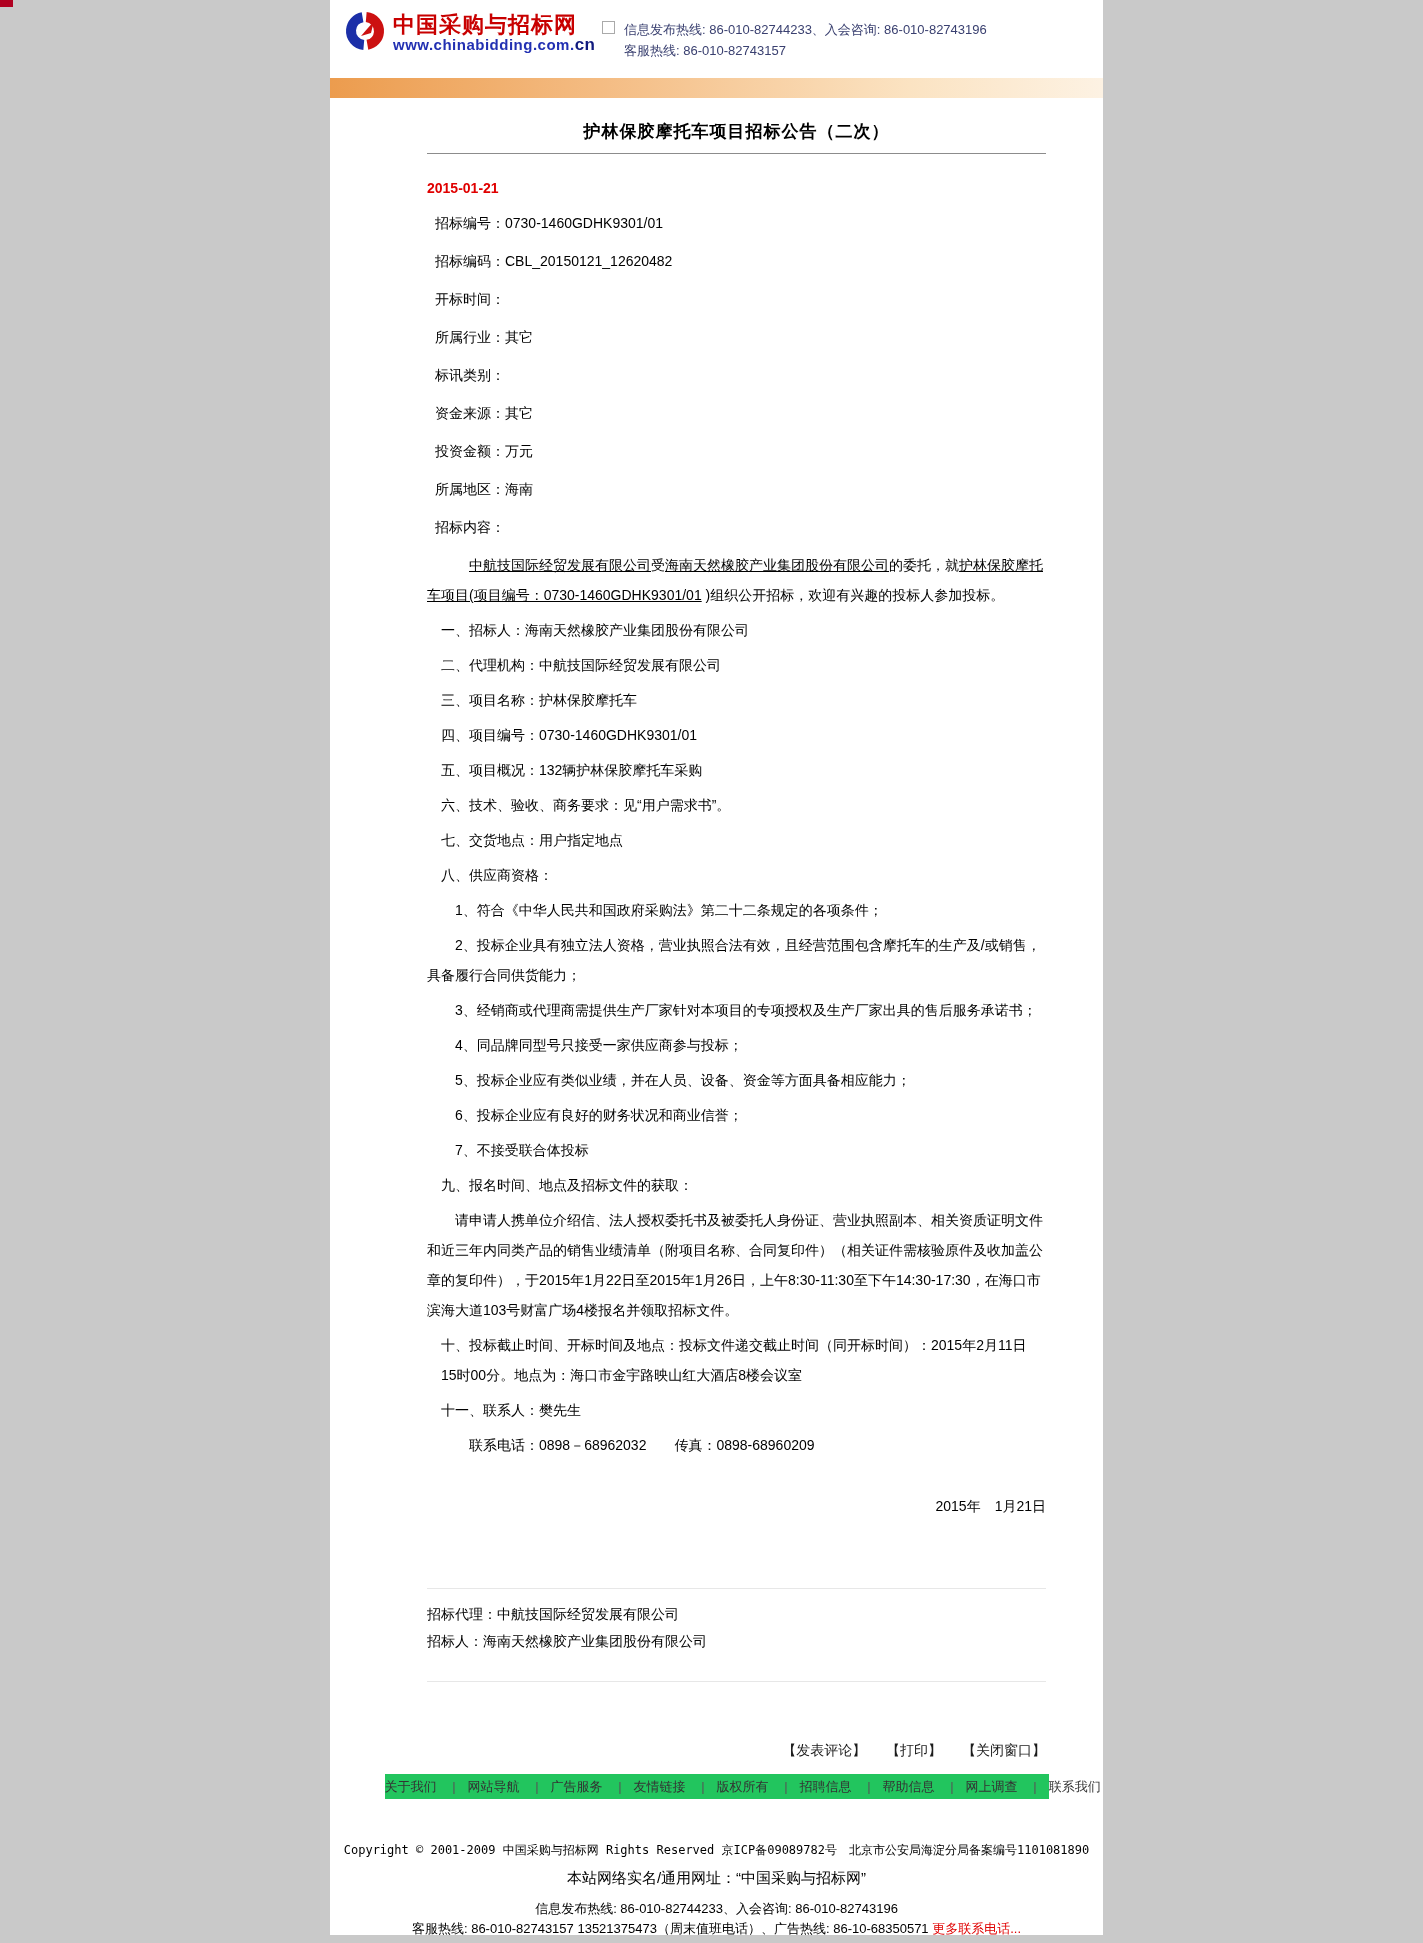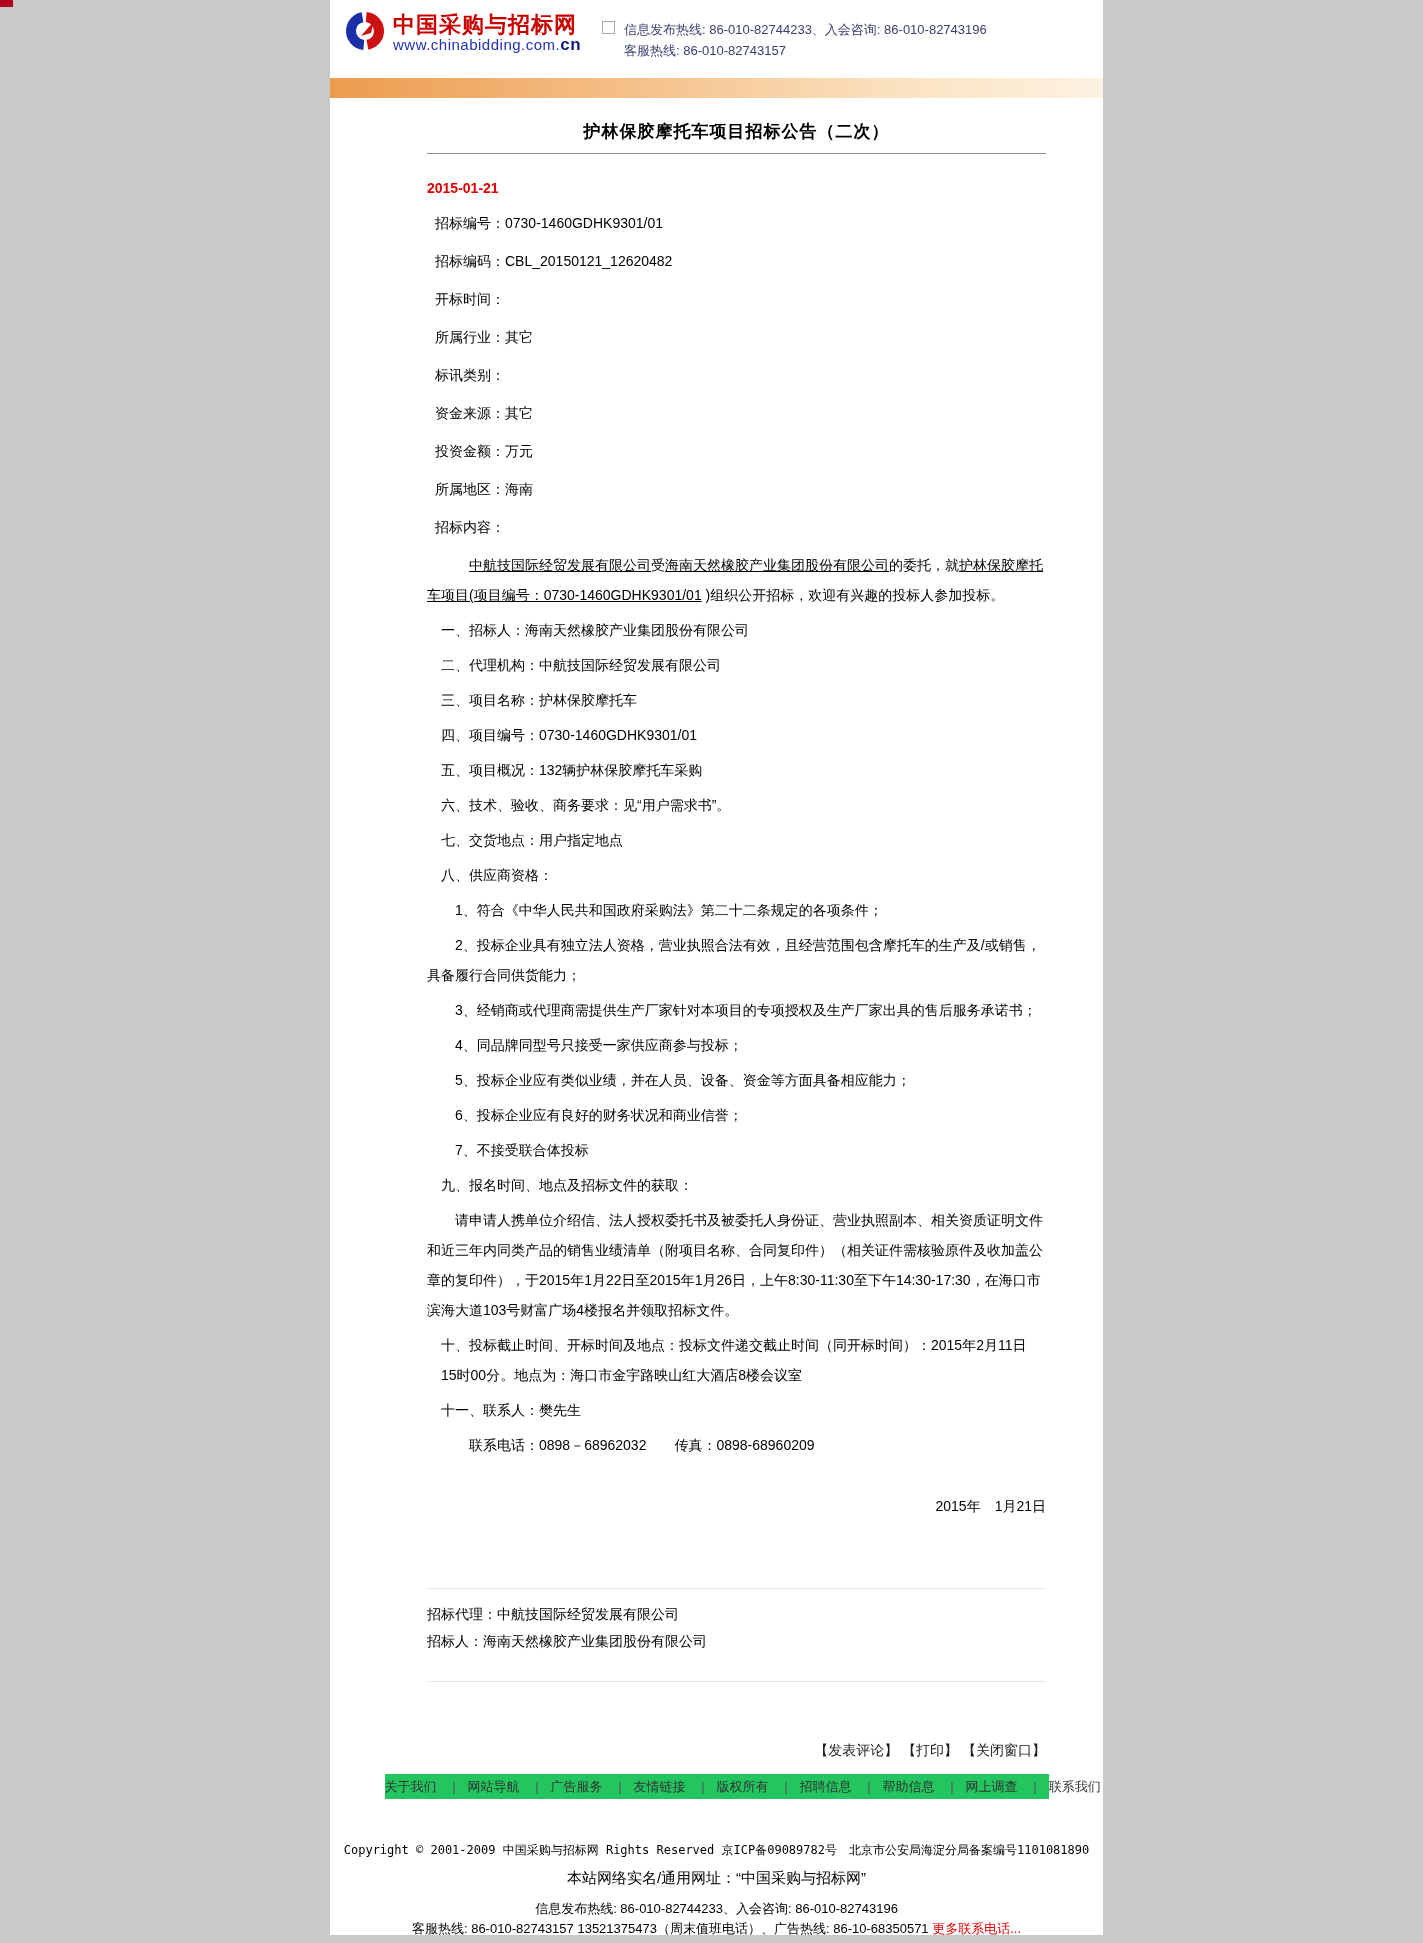--- a/index.html
+++ b/index.html
@@ -7,21 +7,21 @@
   body{font-family:"Liberation Sans","DejaVu Sans",sans-serif;background:#c9c9c9}
   .canvas{position:relative;width:1423px;height:1943px;background:#c9c9c9;overflow:hidden;margin:0}
   .corner-artifact{position:absolute;left:0;top:0;width:13px;height:7px;background:#b00020}
   .page{position:absolute;left:330px;top:0;width:773px;height:1935px;background:#ffffff;overflow:hidden}
 
   
   .site-header{position:relative;height:78px;background:#fff}
   .logo{position:absolute;left:12px;top:10px;display:flex;align-items:center;gap:5px;text-decoration:none}
   .logo-text{display:flex;flex-direction:column;line-height:1.05}
   .logo-name{font-size:22px;font-weight:bold;color:#c80000;letter-spacing:1px}
-  .logo-url{font-size:15px;color:#2230b2;font-weight:normal;letter-spacing:.5px}
+  .logo-url{font-size:15px;color:#2230b2;font-weight:bold;letter-spacing:.5px}
   .logo-url b{color:#101a7e;font-size:17px}
   .hotlines{position:absolute;left:272px;top:19px;display:flex;gap:9px;font-size:13px;color:#3a4070}
   .hl-box{width:13px;height:13px;border:1px solid #aaa;background:#fff;margin-top:2px;flex:0 0 auto}
   .hl-lines div{line-height:21px;white-space:pre}
   .topbar{height:20px;background:linear-gradient(90deg,#ec9c4e 0%,#f4bc83 35%,#fbe3c2 75%,#fdf2e3 100%)}
 
   
   .doc{padding:0 57px 0 97px;font-size:14px;color:#000}
   .doc-title{font-size:17px;font-weight:bold;text-align:center;margin:22px 0 10px;color:#000;letter-spacing:1px}
   .title-rule{border-top:1px solid #8c8c8c;height:0}
@@ -29,21 +29,21 @@
   .fields p.field{margin:8px;line-height:30px;white-space:pre-wrap}
   .para{margin:5px 0 0;line-height:30px;white-space:pre-wrap}
   .intro{margin-top:8px}
   .u{text-decoration:underline}
   .sign-date{text-align:right;margin:36px 0 0;line-height:20px}
   .rule-light{border-top:1px solid #e7e7e7;margin-top:72px}
   .rule-light.second{margin-top:26px}
   .agent-line{margin:0;line-height:27px}
   .agent-line.first{margin-top:12px}
   .actions{text-align:right;margin-top:60px;font-size:14px}
-  .action-link{color:#1c1c1c;cursor:pointer;text-decoration:none}
+  .action-link{margin-left:16px;color:#1c1c1c;cursor:pointer;text-decoration:none}
 
   
   .footer-nav{width:664px;margin:14px auto 0;height:25px;line-height:25px;background:#22c55e;text-align:center;font-size:13px;white-space:nowrap}
   .fnav-link{color:#333;cursor:pointer;text-decoration:none}
   .fnav-link:not(:first-of-type)::before{content:"|";padding:0 12px;color:#555}
   .site-footer{text-align:center;color:#000}
   .copyright{font-size:12px;margin:42px 0 0;line-height:18px;font-family:"DejaVu Sans Mono","Liberation Sans",sans-serif}
   .alias{font-size:15px;margin:10px 0 0;line-height:18px}
   .f-hotline{font-size:13px;margin:12px 0 0;line-height:20px}
   .f-hotline.tight{margin-top:0}

